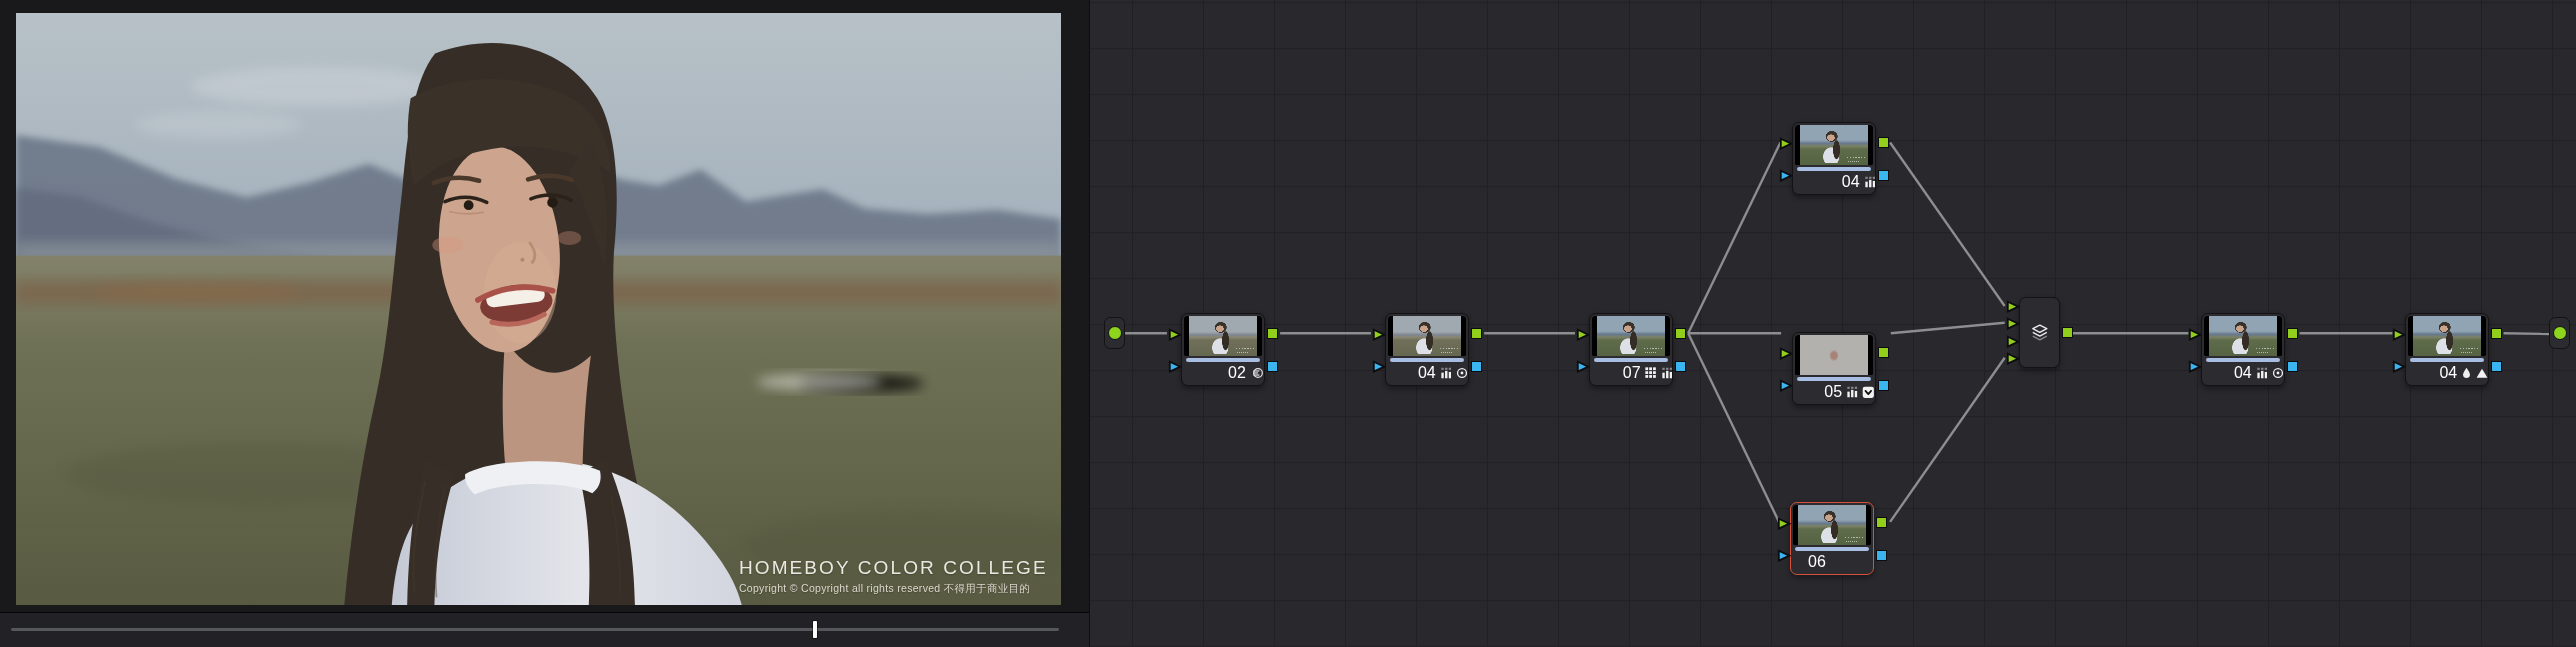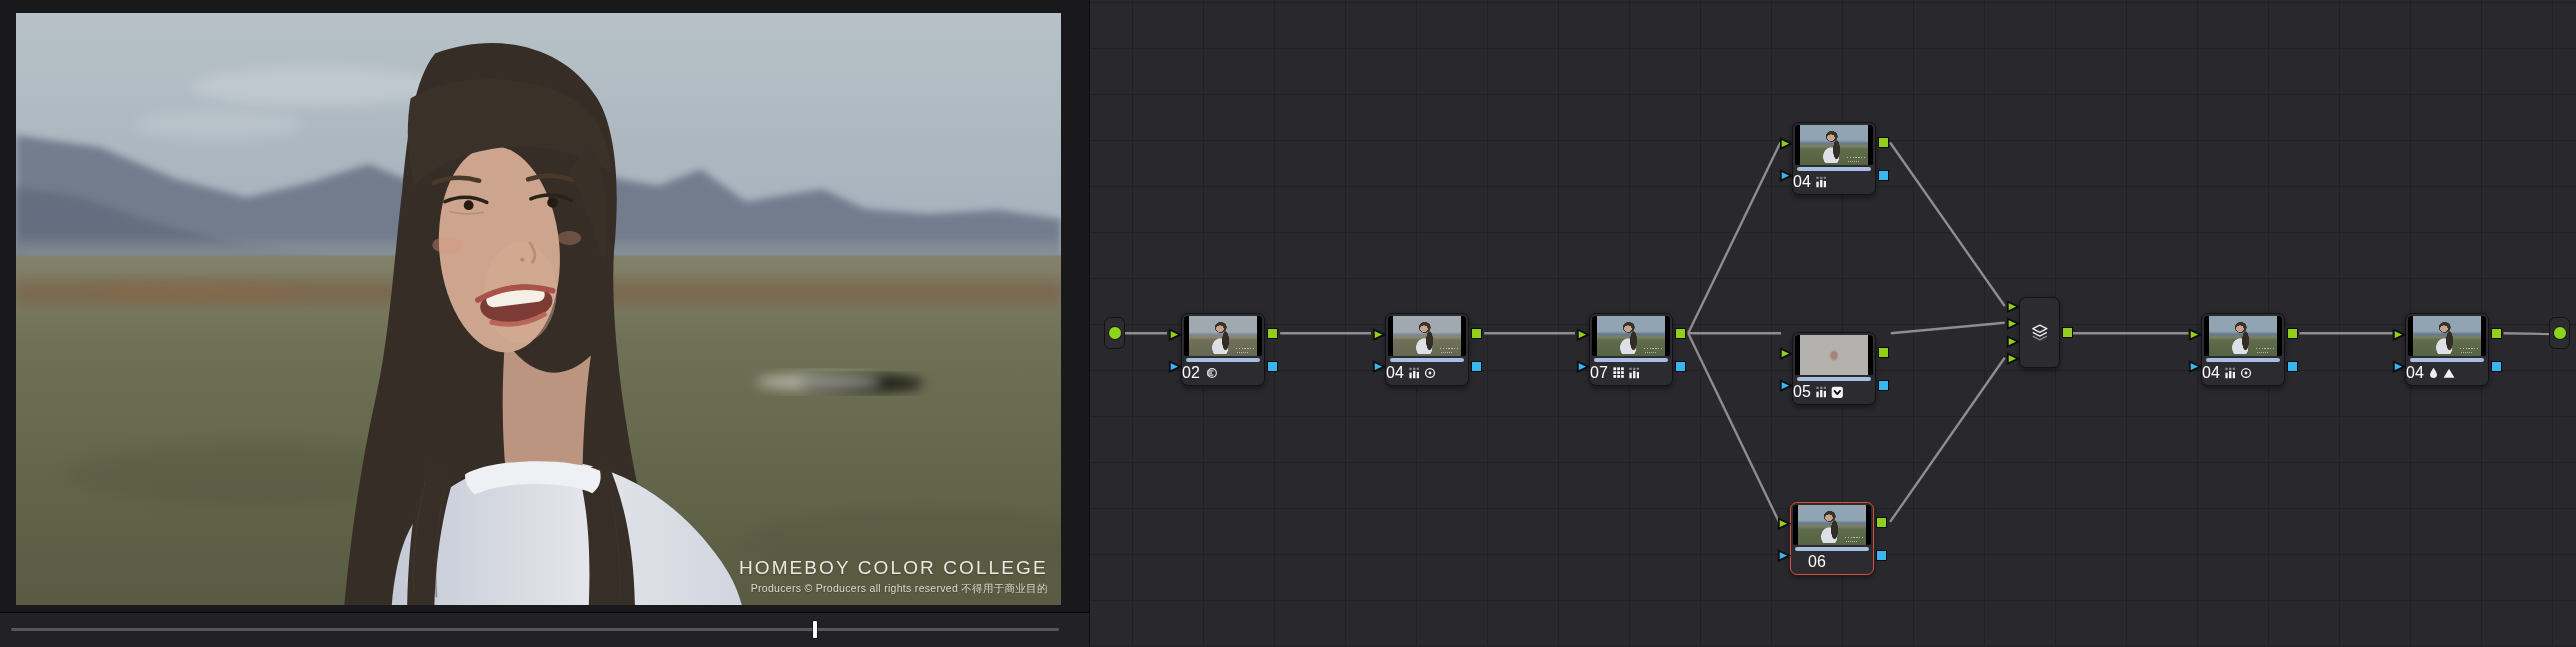--- a/index.html
+++ b/index.html
@@ -2,21 +2,21 @@
 <html style="font-size:11.2px"><head>
 <meta charset="utf-8">
 <style>
   html,body{margin:0;padding:0;background:#141416;font-family:"Liberation Sans",sans-serif;}
   .app{position:relative;width:2576px;height:647px;overflow:hidden;background:#141416;}
 
   
   .viewer-pane{position:absolute;left:0;top:0;width:1089px;height:647px;background:#19191b;}
   .viewer-img{position:absolute;left:16px;top:12.6px;width:1045px;height:592px;overflow:hidden;background:#a6b2bd;}
   .scene{position:absolute;left:0;top:0;width:100%;height:100%;display:block;}
-  .overlay-text{position:absolute;right:13.3px;bottom:4.2px;text-align:right;pointer-events:none;}
+  .overlay-text{position:absolute;right:13.3px;bottom:4.2px;text-align:left;pointer-events:none;}
   .overlay-title{font-size:19px;letter-spacing:2.1px;color:#eae8e1;font-weight:400;
     text-shadow:0 0.7px 1.4px rgba(0,0,0,.25);margin-bottom:3.5px;}
   .overlay-copy{font-size:10.5px;letter-spacing:0.3px;color:#dcd8cf;font-weight:500;
     text-shadow:0 0.7px 1.4px rgba(0,0,0,.25);margin-bottom:4.2px;}
   .transport{position:absolute;left:0;top:612px;width:1089px;height:35px;background:#212126;border-top:1.4px solid #050506;box-sizing:border-box;}
   .track{position:absolute;left:10.5px;top:15.4px;width:1048px;height:2.8px;background:#56575c;border-radius:1.4px;}
   .playhead{position:absolute;left:813px;top:7.7px;width:3.5px;height:17.5px;background:#fcfcfc;border-radius:0.7px;box-shadow:0 0 0 0.7px rgba(0,0,0,.6);}
 
   
   .graph-pane{position:absolute;left:1089px;top:0;width:1487px;height:647px;background:#28282d;border-left:1.4px solid #0e0e10;box-sizing:border-box;
@@ -37,21 +37,21 @@
       radial-gradient(ellipse 6.3px 5.6px at 47% 28%,#c9a38c 58%,rgba(0,0,0,0) 62%),
       radial-gradient(ellipse 9.8px 9px at 50% 24%,#39322a 58%,rgba(0,0,0,0) 62%),
       radial-gradient(ellipse 5.6px 15.4px at 67% 62%,#342d26 58%,rgba(0,0,0,0) 64%),
       radial-gradient(ellipse 13.3px 15.4px at 48% 82%,#dde0e7 58%,rgba(0,0,0,0) 63%);}
   .fig-matte{position:absolute;left:50%;top:9.8px;width:21px;height:21px;transform:translateX(-50%);
     background:radial-gradient(ellipse 7px 8.4px at 50% 50%,#a3766a 40%,rgba(0,0,0,0) 70%);opacity:.8;}
   .thumb .tc{position:absolute;right:6.3px;bottom:2.8px;width:19.6px;height:4.9px;opacity:.55;
     background:repeating-linear-gradient(90deg,#fff 0 1.4px,transparent 1.4px 2.8px),repeating-linear-gradient(90deg,#fff 0 0.7px,transparent 0.7px 2.1px);
     background-size:100% 1.4px;background-position:0 0,1.4px 3.5px;background-repeat:no-repeat;}
   .lut{position:absolute;left:4.2px;right:4.2px;top:44px;height:3.5px;background:#a7bde2;border-radius:2.1px;}
-  .lrow{position:absolute;left:0;right:0;top:48px;bottom:1.4px;display:flex;align-items:center;justify-content:flex-start;gap:4.9px;color:#fff;font-size:16px;font-weight:500;}
+  .lrow{position:absolute;left:0;right:0;top:48px;bottom:1.4px;display:flex;align-items:center;justify-content:flex-end;gap:4.9px;color:#fff;font-size:16px;font-weight:500;}
   .lrow.left{justify-content:flex-start;padding-left:17px;}
   .badge{display:flex;align-items:center;}
   .badge svg{display:block;}
 
   .port{position:absolute;display:block;}
   .port.tri svg{display:block;width:15.4px;height:15.4px;}
   .tri.green polygon{fill:#92cf1c;stroke:#0d0d0f;stroke-width:2.6;}
   .tri.blue polygon{fill:#3ab5f0;stroke:#0d0d0f;stroke-width:2.6;}
   .sq{width:9px;height:9px;border:1.7px solid #0d0d0f;}
   .sq.green{background:#92cf1c;}
@@ -140,21 +140,21 @@
           </g>
           <path d="M565,122 C620,88 722,83 792,120 C832,142 850,182 852,228 C800,196 740,186 690,193 C640,200 600,217 570,247 C560,207 558,162 565,122 Z" fill="#3a3129"></path>
           <path d="M822,182 C847,232 850,302 842,362 C827,312 812,262 792,227 Z" fill="#3a3129" opacity=".9"></path>
           <path d="M586,670 C572,730 566,780 570,830" stroke="#453829" stroke-width="3" fill="none" opacity=".55"></path>
           <path d="M614,676 C602,736 598,786 602,836" stroke="#453829" stroke-width="2.5" fill="none" opacity=".45"></path>
           <path d="M852,690 C862,744 866,792 864,838" stroke="#40352a" stroke-width="3" fill="none" opacity=".5"></path>
         </g>
       </svg>
       <div class="overlay-text">
         <div class="overlay-title">HOMEBOY COLOR  COLLEGE</div>
-        <div class="overlay-copy">Producers © Producers all rights reserved 不得用于商业目的</div>
+        <div class="overlay-copy">Copyright © Copyright all rights reserved 不得用于商业目的</div>
       </div>
     </div>
     <div class="transport">
       <div class="track"></div>
       <div class="playhead"></div>
     </div>
   </section>
 
   <section class="graph-pane">
 

